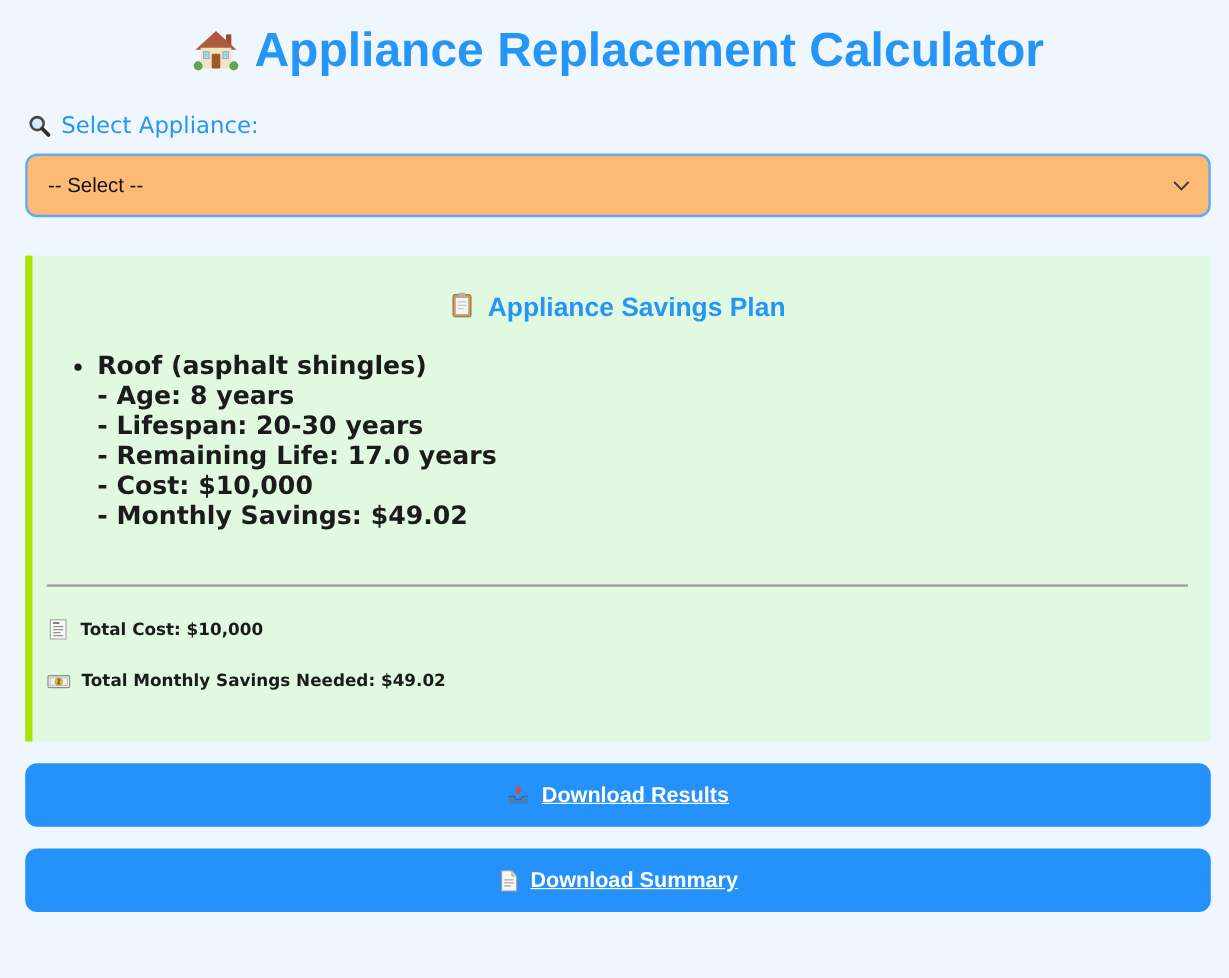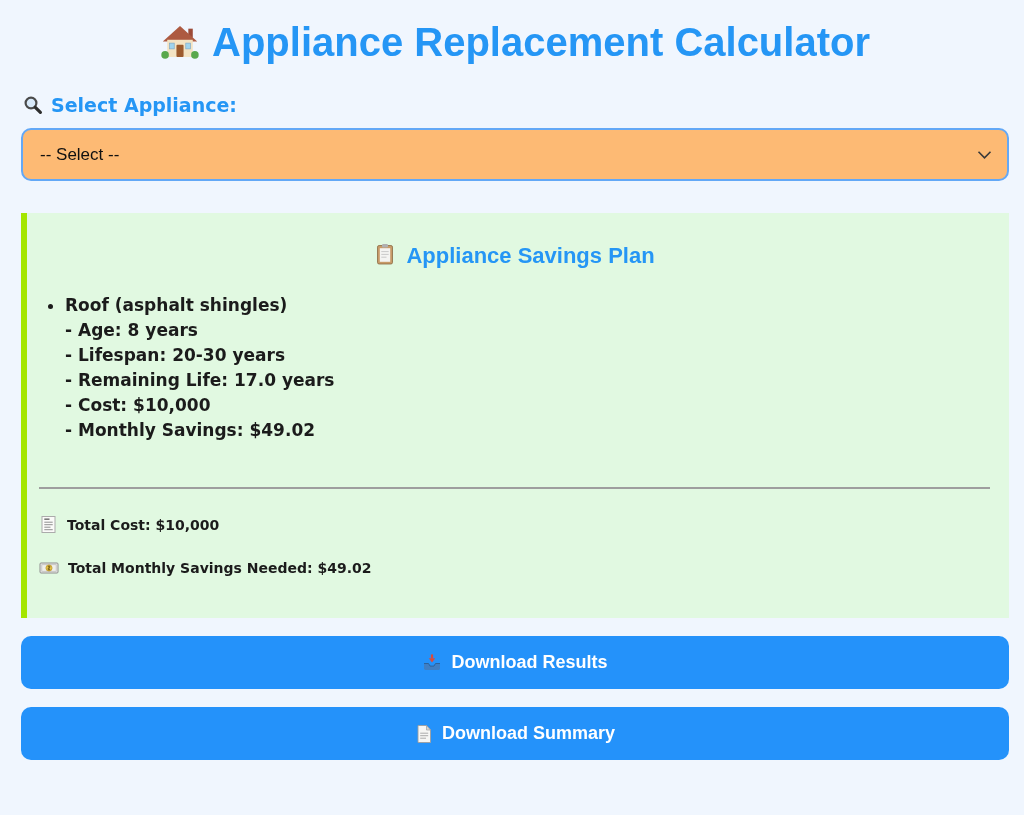--- a/index.html
+++ b/index.html
@@ -38,21 +38,21 @@
     justify-content: center;
     gap: 12px;
     line-height: 1.1;
   }
   .title .icon { display: inline-flex; }
   .label-row {
     display: flex;
     align-items: center;
     gap: 8px;
     color: var(--accent);
-    font-weight: bold;
+    font-weight: normal;
     font-size: 19px;
     margin: 0 0 12px 2px;
   }
   .select-wrap { position: relative; }
   select.appliance-select {
     width: 100%;
     height: 53px;
     appearance: none;
     -webkit-appearance: none;
     -moz-appearance: none;
@@ -83,23 +83,23 @@
     margin: 0 0 24px 0;
     font-family: "Liberation Sans", sans-serif;
     font-size: 22px;
     font-weight: bold;
     color: var(--accent);
     display: flex;
     justify-content: center;
     gap: 10px;
   }
   .plan-list {
-    margin: 0;
+    margin: 16px;
     padding: 0 0 0 26px;
-    font-size: 17px;
+    font-size: 21px;
     font-weight: bold;
     color: var(--text-dark);
   }
   .plan-list li { line-height: 25px; }
   .divider {
     border: none;
     border-top: 2px solid var(--divider);
     margin: 44px 0 0 0;
   }
   .total-row {
@@ -121,20 +121,21 @@
     height: 53px;
     margin-top: 18px;
     background: var(--button-bg);
     color: #ffffff;
     border: none;
     border-radius: 10px;
     font-family: "Liberation Sans", sans-serif;
     font-size: 18px;
     font-weight: bold;
     cursor: pointer;
+    text-decoration: underline;
   }
   .dl-btn + .dl-btn { }
   .icon { display: inline-flex; flex: 0 0 auto; }
   svg { display: block; }
 </style>
 </head>
 <body>
 
 <div class="page">
 

